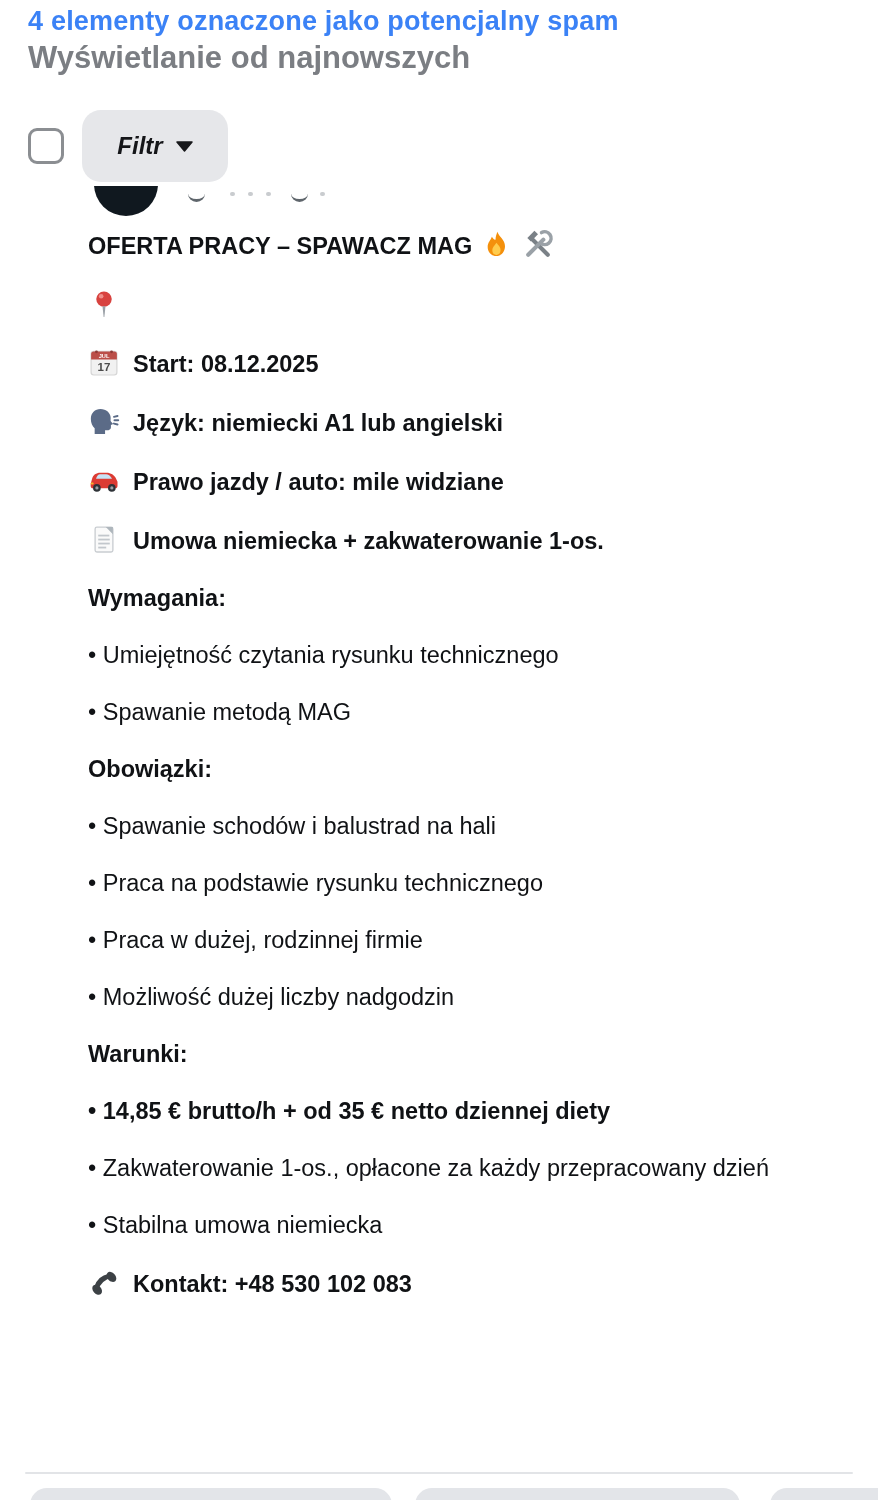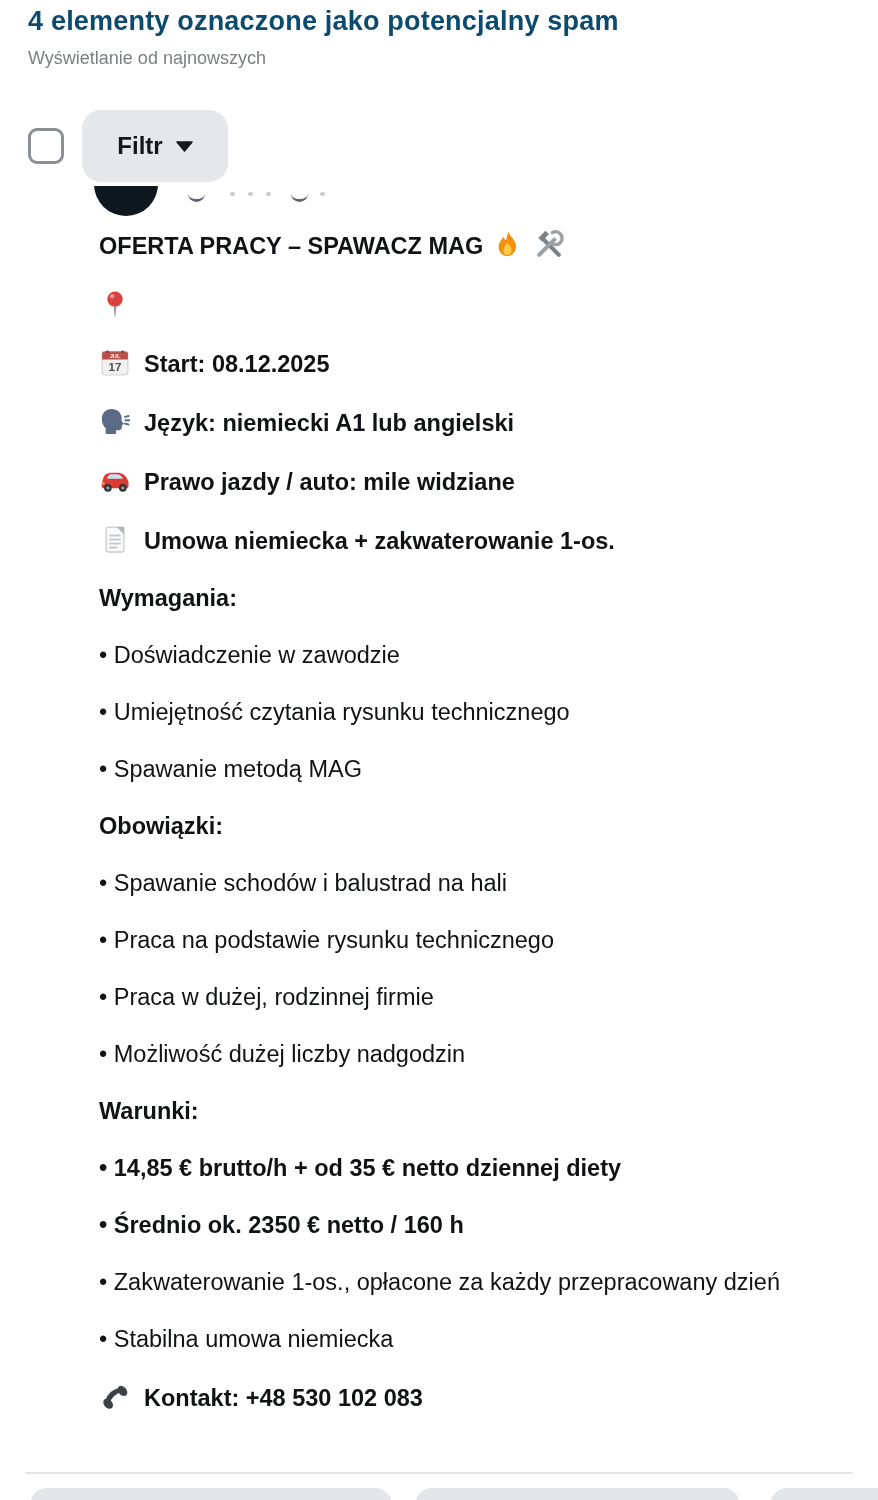--- a/index.html
+++ b/index.html
@@ -2,45 +2,45 @@
 <html><head>
 <meta charset="utf-8">
 <style>
   html,body{margin:0;padding:0;background:#fff;}
   .screen{
     position:relative;width:878px;height:1500px;overflow:hidden;background:#ffffff;
     font-family:"Liberation Sans","DejaVu Sans",sans-serif;color:#0b0b0d;
   }
   
   .page-header{position:absolute;left:28px;top:4px;}
-  .page-title{margin:0;font-size:27px;line-height:34px;font-weight:700;letter-spacing:.2px;color:#0c4a6e;}
-  .page-subtitle{margin:6px 0 0 0;font-size:18px;line-height:28px;font-weight:400;color:#7b7e83;}
+  .page-title{margin:0;font-size:27px;line-height:34px;font-weight:700;letter-spacing:.2px;color:#3b82f6;}
+  .page-subtitle{margin:6px 0 0 0;font-size:31px;line-height:28px;font-weight:700;color:#7b7e83;}
   
   .checkbox{
     position:absolute;left:28px;top:128px;width:30px;height:30px;
     border:3px solid #8b8e92;border-radius:9px;background:#fff;
   }
   .filter-btn{
     position:absolute;left:82px;top:110px;height:72px;min-width:146px;
     background:#e6e7ea;border:none;border-radius:19px;cursor:pointer;
     display:flex;align-items:center;justify-content:center;gap:13px;padding:0 28px;
-    font-family:inherit;font-size:24px;font-weight:700;color:#151619;
+    font-family:inherit;font-size:24px;font-weight:700;color:#151619;font-style:italic;
   }
   .caret svg{display:block;}
   
   .post{position:absolute;left:88px;top:186px;width:742px;}
   .post-header-clip{position:relative;height:30px;overflow:hidden;margin-bottom:13px;}
   .avatar{position:absolute;left:6px;top:-34px;width:64px;height:64px;border-radius:50%;background:#10181f;}
   .frag{position:absolute;background:transparent;}
   .arc{width:17px;height:9px;border-bottom:3.5px solid #5f666c;border-radius:0 0 12px 12px;top:4px;}
   .a1{left:100px;}
   .a2{left:203px;}
   .dot{width:5px;height:4px;background:#c9cccf;border-radius:2px;top:6px;}
   .d1{left:142px;}.d2{left:160px;}.d3{left:178px;}.d4{left:232px;}
-  .line{margin:0 0 27px 11px;font-size:23.5px;line-height:30px;font-weight:400;color:#101215;max-width:742px;}
+  .line{margin:0 0 27px 0;font-size:23.5px;line-height:30px;font-weight:400;color:#101215;max-width:742px;}
   .b{font-weight:700;}
   .wrap2{max-width:706px;}
   .emj{width:32px;height:32px;vertical-align:-7px;}
   .lead{margin-right:13px;}
   .trail{margin-left:9px;}
   
   .divider{position:absolute;left:25px;top:1472px;width:828px;height:2px;background:#e2e4e7;border-radius:1px;}
   .fbtn{position:absolute;top:1488px;height:40px;background:#e3e5e9;border:none;border-radius:17px 17px 0 0;cursor:pointer;}
   .fb1{left:30px;width:362px;}
   .fb2{left:415px;width:325px;}
@@ -123,33 +123,31 @@
     <p class="line b"><span class="lead"><svg class="emj" viewBox="0 0 36 36">
             <rect x="8" y="3.5" width="20" height="28" rx="2" fill="#fafafa" stroke="#c9cdd1" stroke-width="1.5"></rect>
             <path d="M20 3.5 L28 3.5 L28 11.5 Z" fill="#aeb6bc"></path>
             <line x1="11.5" y1="13" x2="24" y2="13" stroke="#c2c7cc" stroke-width="2"></line>
             <line x1="11.5" y1="17.5" x2="24.5" y2="17.5" stroke="#c2c7cc" stroke-width="2"></line>
             <line x1="11.5" y1="22" x2="24.5" y2="22" stroke="#c2c7cc" stroke-width="2"></line>
             <line x1="11.5" y1="26.5" x2="20.5" y2="26.5" stroke="#c2c7cc" stroke-width="2"></line>
           </svg></span><span>Umowa niemiecka + zakwaterowanie 1-os.</span></p>
 
     <p class="line b">Wymagania:</p>
-    <p class="line">• Doświadczenie w zawodzie</p>
     <p class="line">• Umiejętność czytania rysunku technicznego</p>
 
     <p class="line">• Spawanie metodą MAG</p>
     <p class="line b">Obowiązki:</p>
     <p class="line">• Spawanie schodów i balustrad na hali</p>
     <p class="line">• Praca na podstawie rysunku technicznego</p>
     <p class="line">• Praca w dużej, rodzinnej firmie</p>
     <p class="line">• Możliwość dużej liczby nadgodzin</p>
 
     <p class="line b">Warunki:</p>
     <p class="line b">• 14,85 € brutto/h + od 35 € netto dziennej diety</p>
-    <p class="line b">• Średnio ok. 2350 € netto / 160 h</p>
     <p class="line wrap2">• Zakwaterowanie 1-os., opłacone za każdy przepracowany dzień</p>
     <p class="line">• Stabilna umowa niemiecka</p>
 
     <p class="line b"><span class="lead"><svg class="emj" viewBox="0 0 36 36">
             <g transform="rotate(-42 18 18)">
               <ellipse cx="7.2" cy="18.5" rx="4.6" ry="6.4" fill="#3c4145"></ellipse>
               <ellipse cx="28.8" cy="18.5" rx="4.6" ry="6.4" fill="#3c4145"></ellipse>
               <path d="M7 13.8 Q18 7.2 29 13.8 L29 20 Q18 13.2 7 20 Z" fill="#3c4145"></path>
             </g>
           </svg></span><span>Kontakt: +48 530 102 083</span></p>

